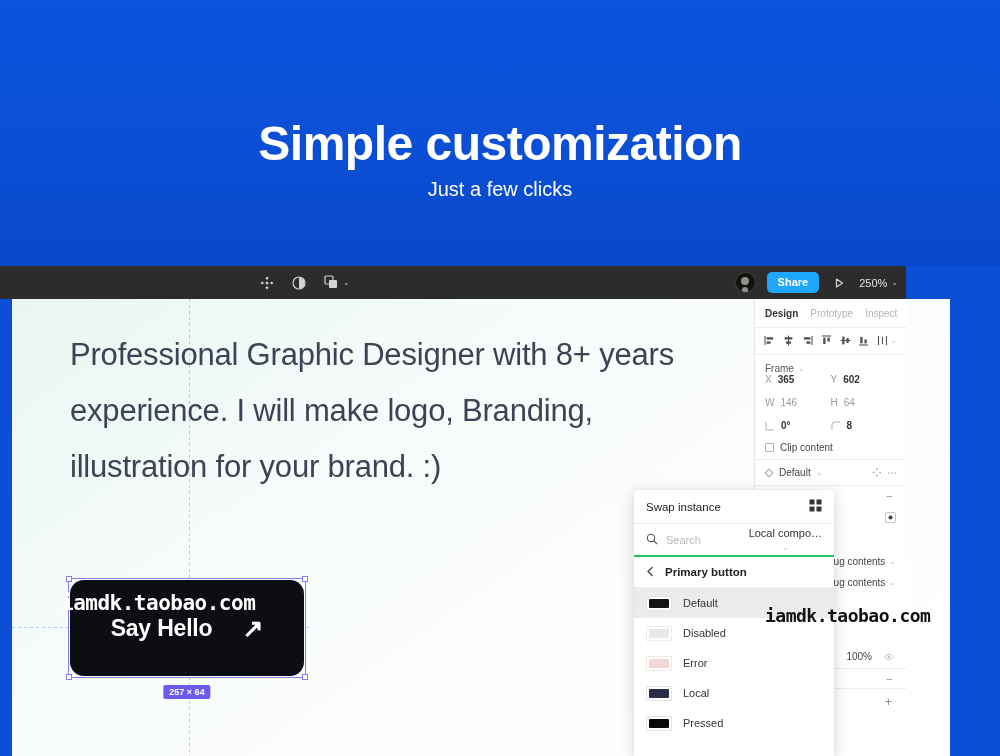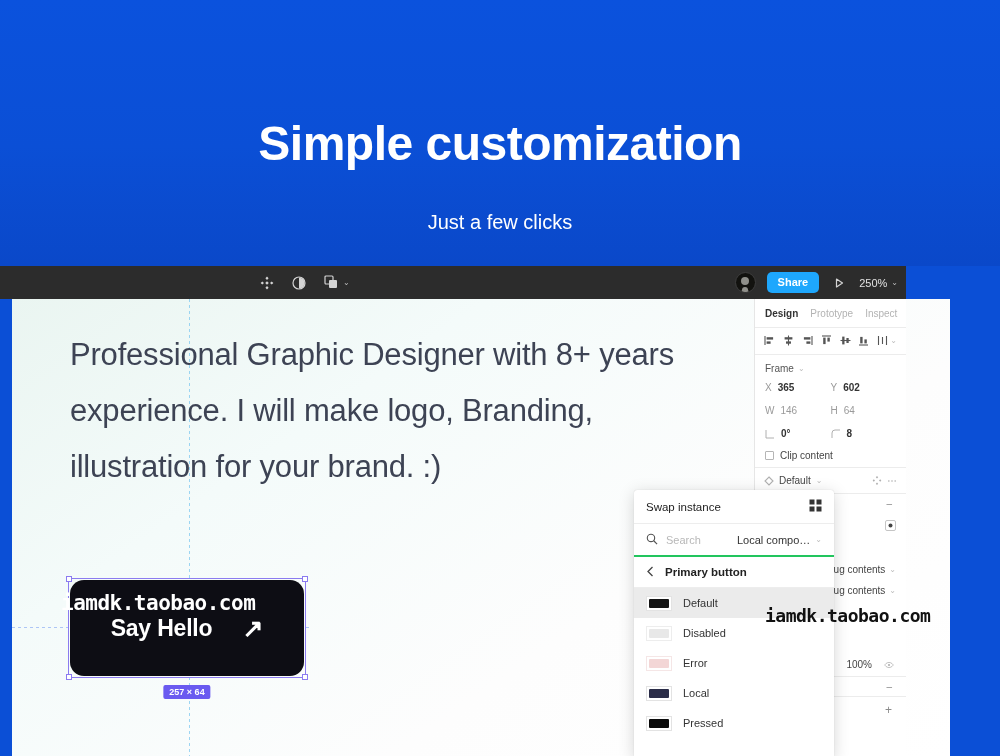--- a/index.html
+++ b/index.html
@@ -16,21 +16,21 @@
     position:absolute; left:0; top:0; width:1000px; height:266px;
     background:linear-gradient(180deg,#0b52dd 0%, #0b4fd6 55%, #0a48c9 100%);
     text-align:center;
   }
   .hero-title {
     margin-top:118px;
     font-size:48px; font-weight:bold; color:#ffffff;
     letter-spacing:-0.5px; line-height:1.1;
   }
   .hero-sub {
-    margin-top:40px;
+    margin-top:7px;
     font-size:20px; color:#ffffff; font-weight:normal;
   }
 
   
   .app { position:absolute; left:0; top:266px; width:1000px; height:490px; }
 
   
   .toolbar {
     position:absolute; left:0; top:0; width:906px; height:33px;
     background:#2c2c2c;
@@ -125,21 +125,21 @@
   .rp-divider { height:1px; background:#ececec; }
   .align-row {
     display:flex; align-items:center; justify-content:space-between;
     padding:7px 9px 8px 9px; color:#555;
   }
   .al-ico { width:11px; height:11px; display:flex; align-items:center; justify-content:center; }
   .al-ico svg{display:block;}
   .al-last { display:flex; align-items:center; gap:2px; }
 
   .sec { padding:8px 10px 6px 10px; }
-  .sec-title { font-size:10px; color:#555; display:flex; align-items:center; gap:4px; margin-bottom:8px;}
+  .sec-title { font-size:10px; color:#555; display:flex; align-items:center; gap:4px; margin-bottom:0;}
   .grid2 { display:grid; grid-template-columns:1fr 1fr; row-gap:12px; }
   .fld { display:flex; align-items:center; gap:6px; color:#9a9a9a; font-size:10px;}
   .fld .v { color:#333; font-weight:bold; }
   .fld .v.dim { color:#9a9a9a; font-weight:normal; }
   .fld-ico { width:10px; height:10px; color:#b0b0b0; display:flex; align-items:center; justify-content:center;}
   .fld-ico svg{display:block;}
   .check-row { display:flex; align-items:center; gap:6px; margin-top:11px; color:#444; font-size:10px;}
   .cbox { width:9px; height:9px; border:1px solid #b5b5b5; border-radius:1px; background:#fff; }
 
   .comp-row {
@@ -165,21 +165,21 @@
   .swap-head {
     height:34px; display:flex; align-items:center; justify-content:space-between;
     padding:0 12px; border-bottom:1px solid #ededed;
   }
   .swap-title { font-size:11.5px; color:#222; }
   .swap-search {
     height:33px; display:flex; align-items:center; gap:8px;
     padding:0 12px; border-bottom:2px solid #22c55e;
   }
   .swap-search .ph { color:#b8b8b8; font-size:11px; flex:1; }
-  .swap-search .src { color:#333; font-size:11px; display:flex; align-items:center; gap:5px;}
+  .swap-search .src { color:#333; font-size:11px; display:flex; align-items:center; gap:5px;flex-direction:column;}
   .swap-back {
     height:31px; display:flex; align-items:center; gap:10px; padding:0 12px;
     border-bottom:1px solid #ededed;
   }
   .swap-back .t { font-weight:bold; font-size:11.5px; color:#222; }
   .swap-item {
     height:30px; display:flex; align-items:center; gap:11px; padding:0 12px; cursor:pointer;
   }
   .swap-item.sel { background:#ebebeb; }
   .thumb { width:26px; height:15px; border:1px solid #e3e3e3; background:#fff;

